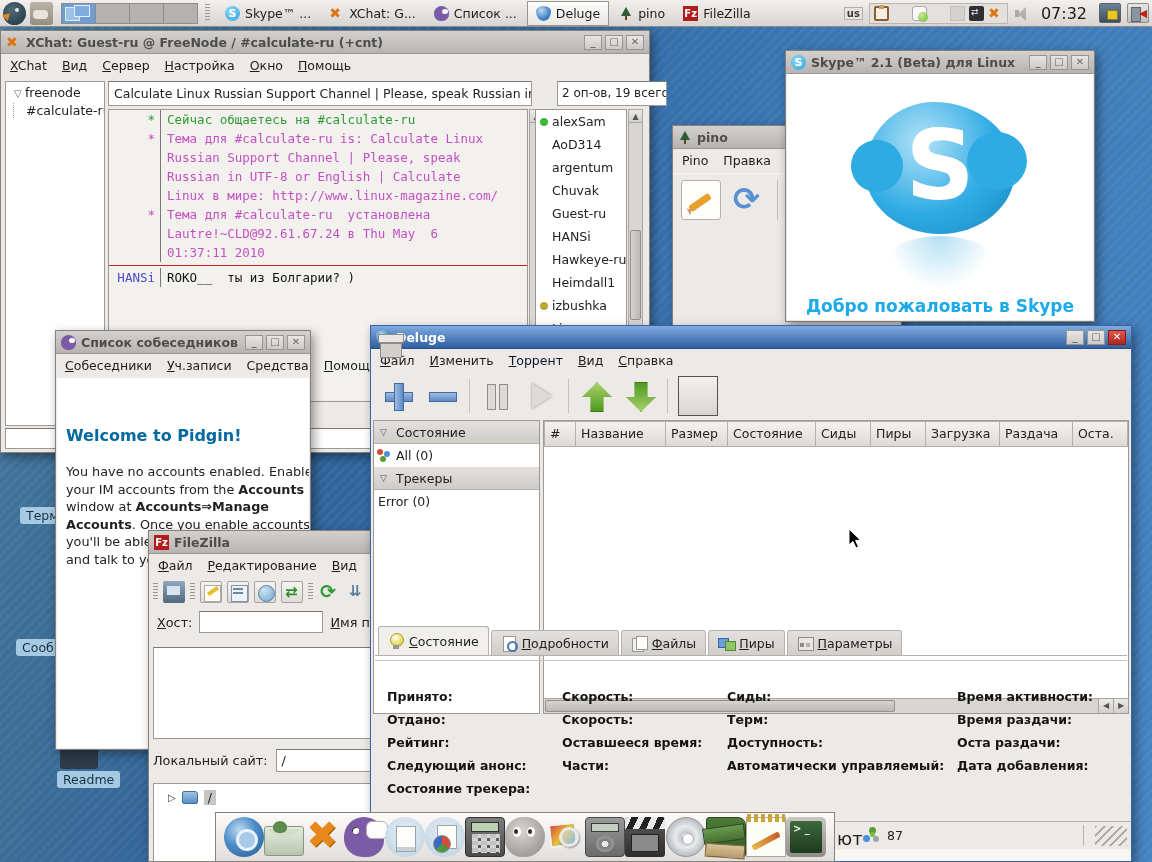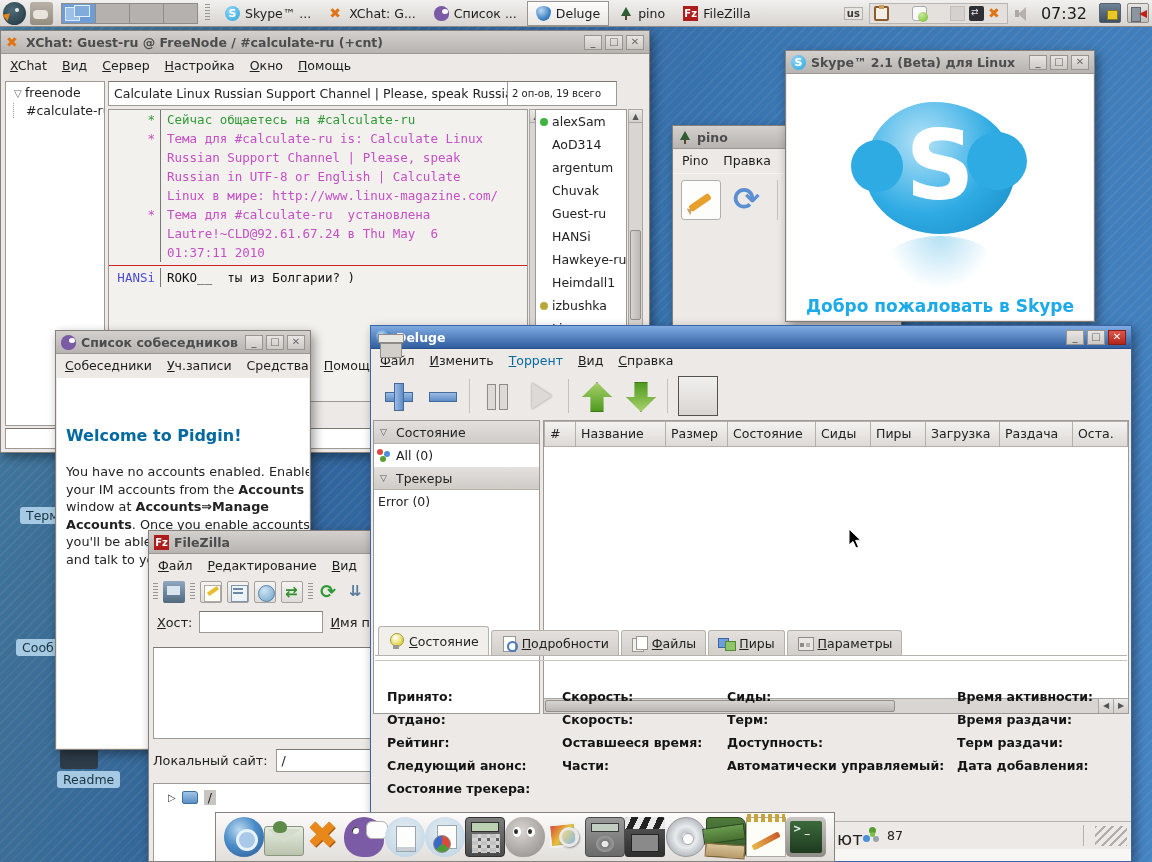--- a/index.html
+++ b/index.html
@@ -14,21 +14,21 @@
   .tbar { height:23px; display:flex; align-items:center; gap:5px; padding:0 5px;
           background:linear-gradient(#d3d0cd,#b6b3b0); color:#4c4c4c; font-weight:bold; font-size:12.5px;
           border-bottom:1px solid #9a9794; white-space:nowrap; overflow:hidden; }
   .tbar.active { background:linear-gradient(#7fabe2,#305e9f); color:#fff; border-bottom:1px solid #27508a; }
   .tbar .title { flex:1; overflow:hidden; text-overflow:clip; }
   .wbts { display:flex; gap:3px; }
   .wb { width:18px; height:15px; border:1px solid #98958f; background:linear-gradient(#e8e5e2,#cdcac6);
         font-size:10px; line-height:12px; text-align:center; color:#6b6b6b; }
   .wb-close-red { background:linear-gradient(#e0564a,#b2271c); color:#fff; border-color:#8c1d14; }
   .menubar { display:flex; gap:15px; padding:4px 9px 5px; font-size:12.5px; color:#1d1d1d; white-space:nowrap;align-items:flex-end; }
-  .menu-item.disabled { color:#0369a1; }
+  .menu-item.disabled { color:#0f172a; }
   .mono { font-family:"DejaVu Sans Mono", monospace; }
   .sunken { background:#fff; border:1px solid #9d9a95; border-top-color:#7c7975; }
 
   
   .tico { width:15px; height:15px; flex:0 0 auto; position:relative; }
   .tico-xchat::before, .ti-xchat::before { content:"✖"; color:#e07414; font-weight:bold; font-size:14px; line-height:15px; }
   .tico-pidgin { background:#7b5aa6; border-radius:50% 50% 45% 45%; }
   .tico-pidgin::after { content:""; position:absolute; right:1px; top:3px; width:6px; height:5px; background:#fff; border-radius:50%; }
   .tico-fz { background:#b01c1c; color:#fff; font-size:10px; font-weight:bold; text-align:center; line-height:15px; }
   .tico-fz::before { content:"Fz"; }
@@ -82,21 +82,21 @@
   .desk-label { position:absolute; background:rgba(175,209,233,.92); color:#17323f; padding:1px 6px; border-radius:3px; font-size:12.5px; white-space:nowrap; }
   #readme-icon-part { position:absolute; left:60px; top:748px; width:38px; height:21px; background:#2e3c49; border-radius:3px; }
 
   
   #win-xchat { left:0; top:30px; width:650px; height:423px; }
   #xc-tree { position:absolute; left:4px; top:50px; width:100px; bottom:26px; background:#fff; border:1px solid #9d9a95; font-size:12.5px; overflow:hidden; }
   .xc-net { padding:3px 2px 3px 8px; white-space:nowrap; }
   .xc-exp { color:#5a5a5a; font-size:10px; }
   .xc-chan { padding-left:12px; white-space:nowrap; border-left:1px dotted #9a9a9a; margin-left:7px; }
   #xc-topic { position:absolute; left:107px; top:50px; width:424px; height:25px; line-height:23px; padding:0 5px; white-space:nowrap; overflow:hidden; font-size:12.5px; }
-  #xc-count { position:absolute; left:506px; top:50px; width:110px; height:25px; line-height:23px; padding:0 4px; white-space:nowrap; overflow:hidden; font-size:10px; }
+  #xc-count { position:absolute; left:556px; top:50px; width:110px; height:25px; line-height:23px; padding:0 4px; white-space:nowrap; overflow:hidden; font-size:12px; }
   #xc-chat { position:absolute; left:107px; top:78px; width:420px; bottom:50px; background:#f3f1ee; border:1px solid #9d9a95; overflow:hidden; font-size:12.5px; line-height:19px; }
   .chat-row { display:flex; white-space:pre; }
   .chat-nick { width:52px; flex:0 0 auto; text-align:right; padding-right:5px; border-right:1px solid #777; }
   .chat-text { padding-left:6px; }
   .c-green { color:#2f9a35; } .c-magenta { color:#c44fc4; } .c-blue { color:#4b4bcf; } .c-black { color:#111; }
   .chat-sep { border-top:1px solid #cc2222; margin:3px 0 2px; }
   .scroll-v { position:absolute; width:15px; background:#d8d5d2; border:1px solid #aaa7a3; }
   .sv-arrow { height:13px; text-align:center; font-size:8px; color:#555; line-height:13px; background:linear-gradient(#ecebe9,#d2cfcc); border-bottom:1px solid #aaa7a3; }
   .sv-arrow.bottom { position:absolute; bottom:0; left:0; right:0; border-top:1px solid #aaa7a3; border-bottom:none; }
   .sv-thumb { position:absolute; left:1px; right:1px; background:linear-gradient(90deg,#d6d3d0,#bcb9b5); border:1px solid #93908c; border-radius:2px; }
@@ -549,21 +549,21 @@
       </div>
       <div class="dsp-col" style="width: 230px;">
         <div>Сиды:</div>
         <div>Терм:</div>
         <div>Доступность:</div>
         <div>Автоматически управляемый:</div>
       </div>
       <div class="dsp-col">
         <div>Время активности:</div>
         <div>Время раздачи:</div>
-        <div>Терм раздачи:</div>
+        <div>Оста раздачи:</div>
         <div>Дата добавления:</div>
       </div>
     </div>
   <div id="dl-statusbar">
     <span class="frag">ют</span>
     <span id="dl-dht">
       <i style="left:6px;top:0;width:7px;height:7px;background:#5a9e2f;"></i>
       <i style="left:0;top:8px;width:7px;height:7px;background:#4a90d9;"></i>
       <i style="left:10px;top:9px;width:6px;height:6px;background:#9aa4ac;"></i>
       <i style="left:7px;top:5px;width:5px;height:5px;background:#7ac143;"></i>

